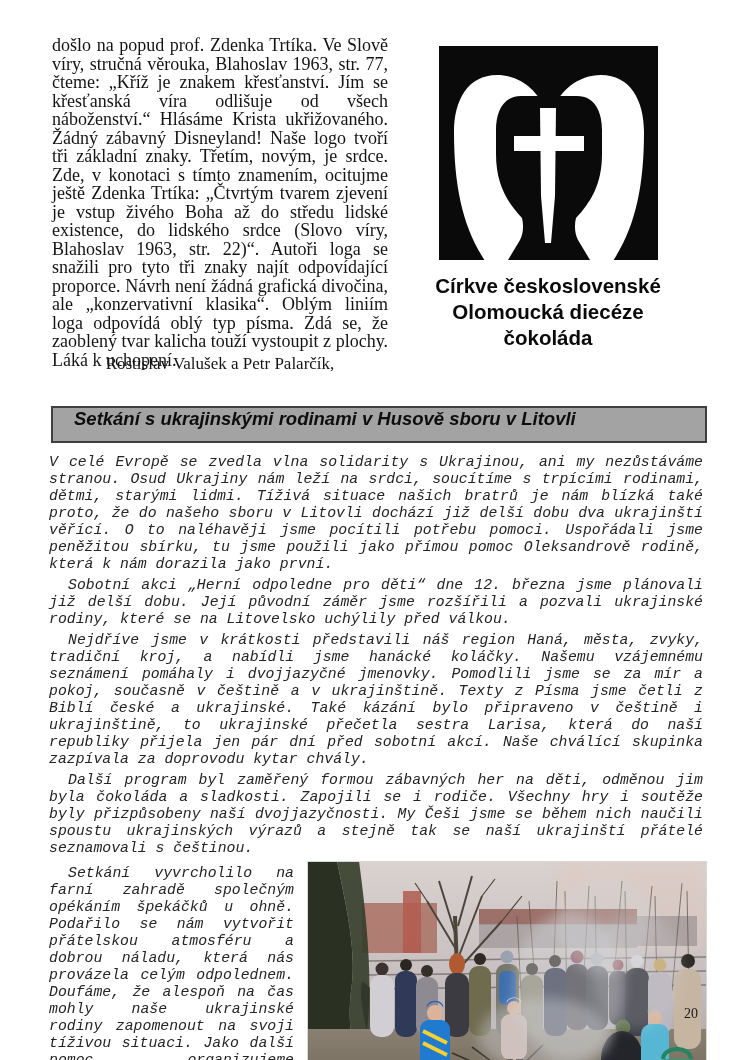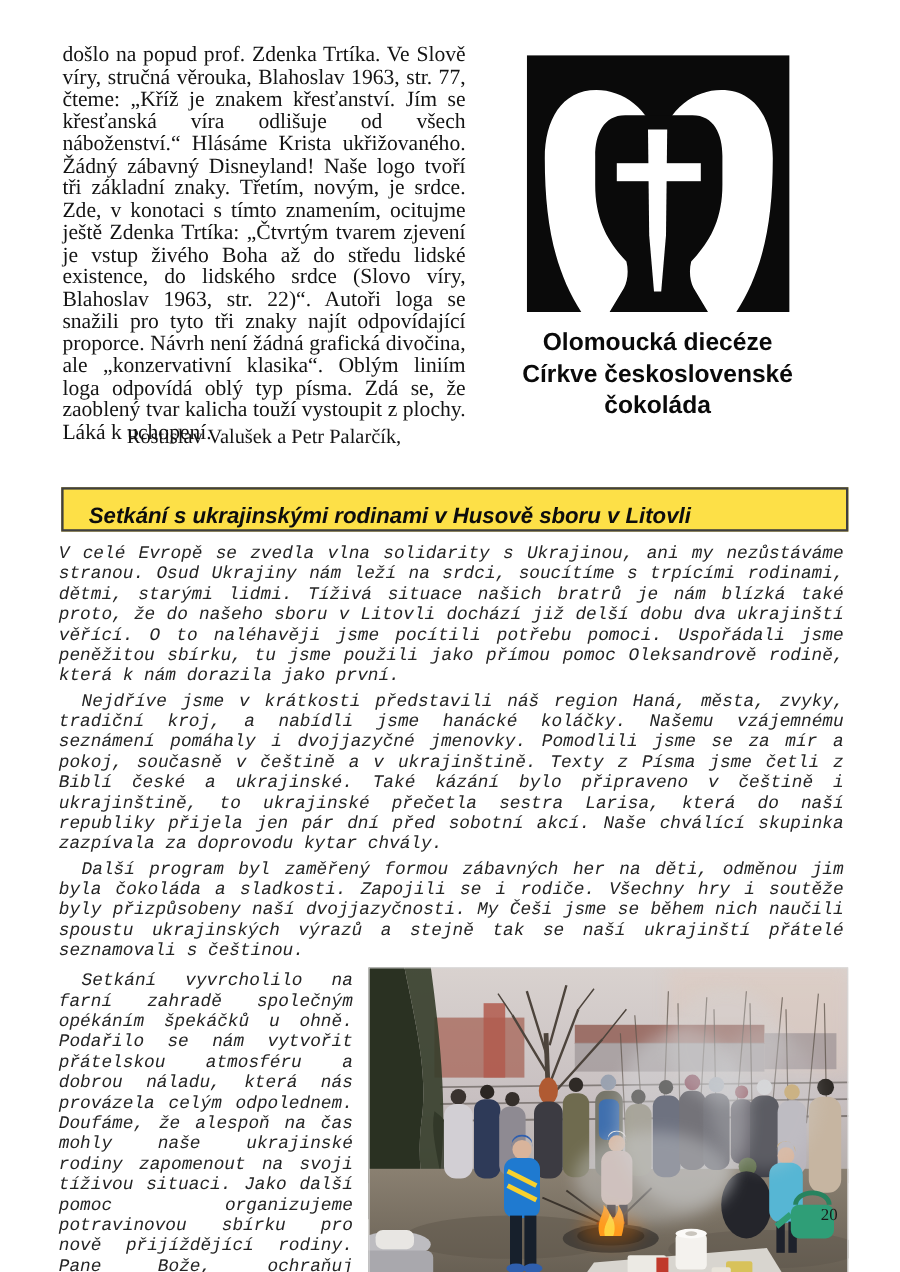--- a/index.html
+++ b/index.html
@@ -26,22 +26,22 @@
   .logo-block{position:absolute;left:418px;top:46px;width:260px;text-align:center;}
   .logo-block svg{display:block;margin:0 auto;}
   .logo-caption{
     margin-top:13px;
     font-weight:bold;font-size:20.5px;line-height:26px;color:#0a0a0a;
     font-family:"Liberation Sans",sans-serif;
   }
   
   .section-bar{
     position:absolute;left:51px;top:406px;width:656px;height:37px;
-    box-sizing:border-box;background:#fde047;border:2px solid #3f3f3f;
-    display:flex;align-items:flex-end;padding-left:21px;
+    box-sizing:border-box;background:#a3a3a3;border:2px solid #3f3f3f;
+    display:flex;align-items:flex-start;padding-left:21px;
   }
   .section-title{
     font-style:italic;font-weight:bold;font-size:18.5px;color:#0d0d0d;
   }
   
   .article-body{
     position:absolute;left:45px;top:450px;width:662px;
     font-style:italic;font-size:14.8px;line-height:17px;
     color:#242424;text-align:justify;
   }
@@ -98,32 +98,33 @@
         L 81,194
         C 84,188 85,180 83,172
         C 68,156 57,138 57,108
         L 57,84
         C 57,66 64,50 82,50 Z"></path>
 
       <path fill="#ffffff" d="M101,62 L117,62 L116,150 L112,197 L106,197 L102,150 Z"></path>
       <rect x="75" y="90" width="70" height="15" fill="#ffffff"></rect>
     </svg>
     <div class="logo-caption">
+      <div>Církve československé</div>
       <div>Olomoucká diecéze</div>
-      <div>Církve československé</div>
       <div>čokoláda</div>
     </div>
   </div>
 
   <div class="section-bar">
     <span class="section-title">Setkání s ukrajinskými rodinami v Husově sboru v Litovli</span>
   </div>
 
   <div class="article-body">
     <p>V celé Evropě se zvedla vlna solidarity s Ukrajinou, ani my nezůstáváme stranou. Osud Ukrajiny nám leží na srdci, soucítíme s trpícími rodinami, dětmi, starými lidmi. Tíživá situace našich bratrů je nám blízká také proto, že do našeho sboru v Litovli dochází již delší dobu dva ukrajinští věřící. O to naléhavěji jsme pocítili potřebu pomoci. Uspořádali jsme peněžitou sbírku, tu jsme použili jako přímou pomoc Oleksandrově rodině, která k nám dorazila jako první.</p>
+    <p class="indent">Sobotní akci „Herní odpoledne pro děti“ dne 12. března jsme plánovali již delší dobu. Její původní záměr jsme rozšířili a pozvali ukrajinské rodiny, které se na Litovelsko uchýlily před válkou.</p>
     <p class="indent">Nejdříve jsme v krátkosti představili náš region Haná, města, zvyky, tradiční kroj, a nabídli jsme hanácké koláčky. Našemu vzájemnému seznámení pomáhaly i dvojjazyčné jmenovky. Pomodlili jsme se za mír a pokoj, současně v češtině a v ukrajinštině. Texty z Písma jsme četli z Biblí české a ukrajinské. Také kázání bylo připraveno v češtině i ukrajinštině, to ukrajinské přečetla sestra Larisa, která do naší republiky přijela jen pár dní před sobotní akcí. Naše chválící skupinka zazpívala za doprovodu kytar chvály.</p>
     <p class="indent">Další program byl zaměřený formou zábavných her na děti, odměnou jim byla čokoláda a sladkosti. Zapojili se i rodiče. Všechny hry i soutěže byly přizpůsobeny naší dvojjazyčnosti. My Češi jsme se během nich naučili spoustu ukrajinských výrazů a stejně tak se naší ukrajinští přátelé seznamovali s češtinou.</p>
 
     <div class="bottom-row">
       <div class="side-col">
         <p class="indent">Setkání vyvrcholilo na farní zahradě společným opékáním špekáčků u ohně. Podařilo se nám vytvořit přátelskou atmosféru a dobrou náladu, která nás provázela celým odpolednem. Doufáme, že alespoň na čas mohly naše ukrajinské rodiny zapomenout na svoji tíživou situaci. Jako další pomoc organizujeme potravinovou sbírku pro nově přijíždějící rodiny. Pane Bože, ochraňuj Ukrajinu, nepřestáváme se za ni modlit.</p>
         <div class="side-signature">Jana Motlová, Alena Macková</div>
       </div>
 
       <div class="photo-frame">

